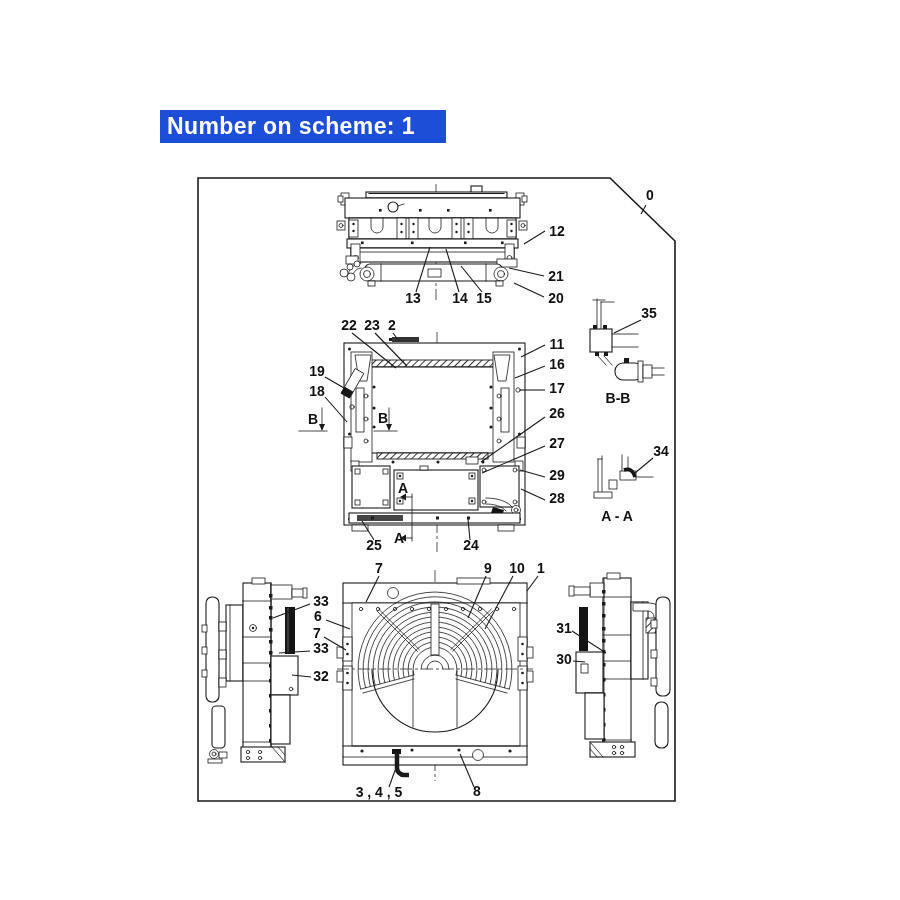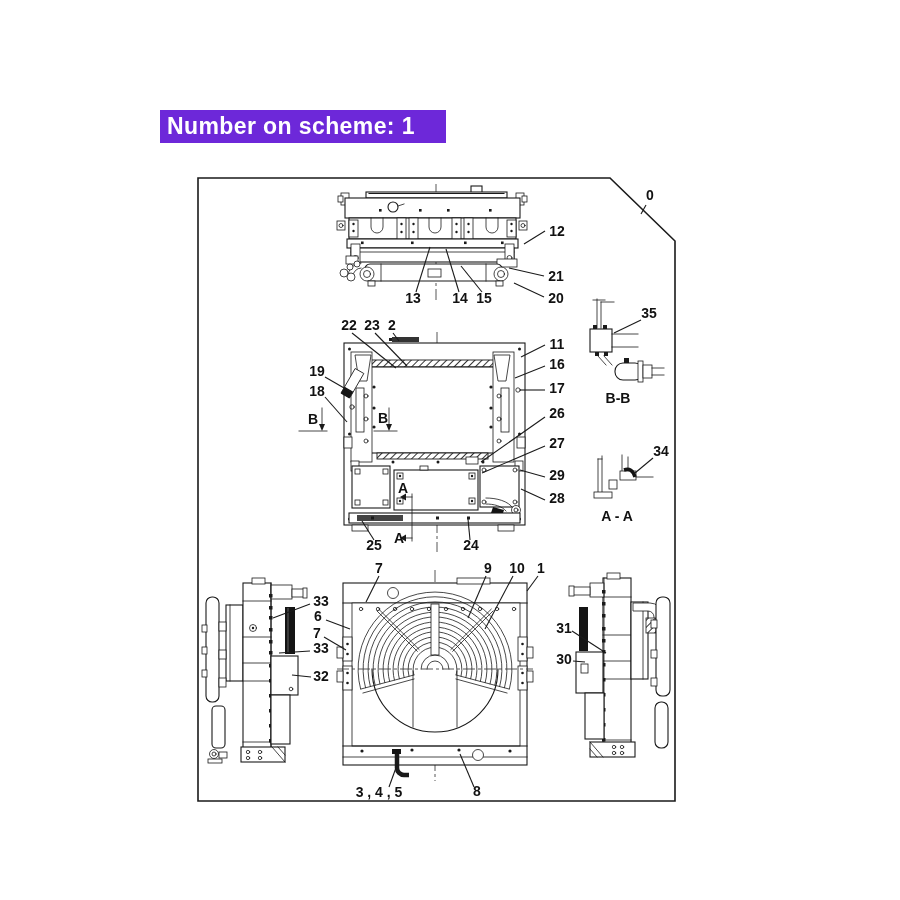--- a/index.html
+++ b/index.html
@@ -2,21 +2,21 @@
 <html><head>
 <meta charset="utf-8">
 <style>
   html,body{margin:0;padding:0;}
   body{
     width:900px;height:900px;position:relative;background:#ffffff;
     font-family:"Liberation Sans",sans-serif;overflow:hidden;
   }
   .banner{
     position:absolute;left:160px;top:110px;width:286px;height:33px;
-    background:#6d28d9;color:#ffffff;font-size:23px;font-weight:bold;
+    background:#1d4ed8;color:#ffffff;font-size:23px;font-weight:bold;
     line-height:32px;padding-left:7px;box-sizing:border-box;letter-spacing:.4px;
     white-space:nowrap;
   }
   svg.diagram{position:absolute;left:0;top:0;}
   .ln{fill:none;stroke:#1a1a1a;stroke-width:1.1;stroke-linecap:square;}
   .lt{fill:none;stroke:#1a1a1a;stroke-width:0.8;stroke-linecap:square;}
   .wf{fill:#ffffff;stroke:#1a1a1a;stroke-width:1.1;}
   .wt{fill:#ffffff;stroke:#1a1a1a;stroke-width:0.8;}
   .dk{fill:#141414;stroke:none;}
   .dot{fill:#1a1a1a;stroke:none;}

